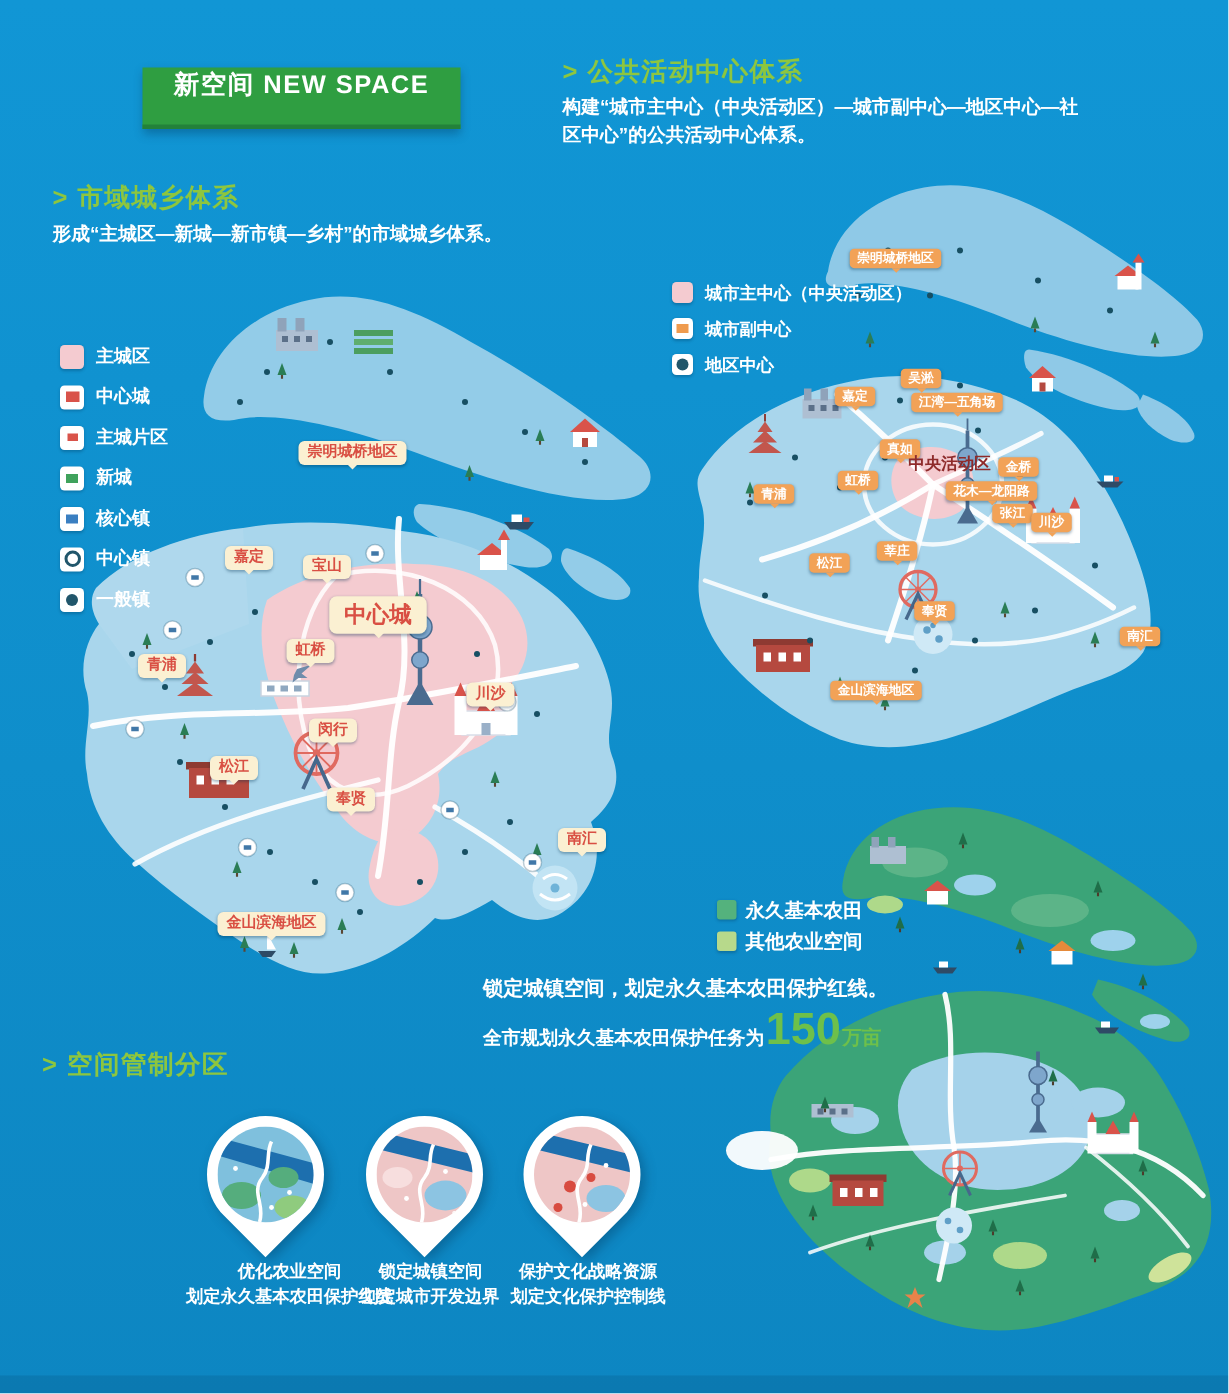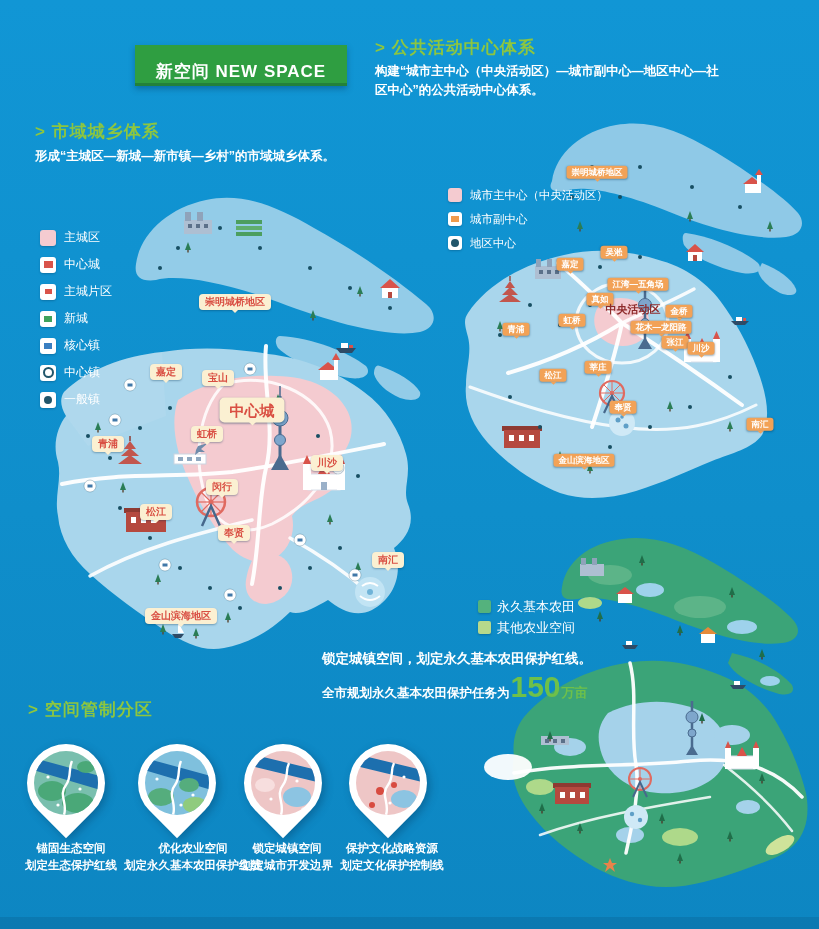--- a/index.html
+++ b/index.html
@@ -2,22 +2,22 @@
 <html><head>
 <meta charset="utf-8">
 <style>
   html,body{margin:0;padding:0;}
   #canvas{position:relative;width:819px;height:929px;overflow:hidden;
     background:linear-gradient(180deg,#1196d5 0%,#0f8ecb 55%,#0d86c2 100%);
     font-family:"Liberation Sans","DejaVu Sans",sans-serif;}
   .bottom-band{position:absolute;left:0;bottom:0;width:819px;height:12px;background:rgba(0,40,80,.14);}
   
   .banner{position:absolute;left:95px;top:45px;width:212px;height:38px;background:#2f9e41;
-    border-bottom:3px solid #23813a;display:flex;align-items:flex-end;justify-content:center;
-    box-shadow:0 3px 6px rgba(0,45,80,.35);margin-left:40px;}
+    border-bottom:3px solid #23813a;display:flex;align-items:flex-start;justify-content:center;
+    box-shadow:0 3px 6px rgba(0,45,80,.35);}
   .banner span{color:#fff;font-weight:bold;font-size:17px;letter-spacing:1px;}
   
   .heading{position:absolute;color:#8dc63f;font-weight:bold;font-size:17px;letter-spacing:1px;white-space:nowrap;}
   .desc{position:absolute;color:#fff;font-weight:bold;font-size:12.5px;line-height:1.55;}
   
   .legend{position:absolute;display:flex;flex-direction:column;}
   .lg-row{display:flex;align-items:center;}
   .legend-left .lg-row{height:27px;}
   .legend-right .lg-row{height:24px;}
   .legend-farm .lg-row{height:21px;}
@@ -27,21 +27,21 @@
   .sw-pink{background:#f4cbd0;}
   .sw-farm1{background:#54b27d;}
   .sw-farm2{background:#b7d98b;}
   .g-red{width:9px;height:7px;background:#d9534a;}
   .g-red-sm{width:7px;height:5px;background:#d9534a;}
   .g-green{width:8px;height:6px;background:#3fa25c;}
   .g-blue{width:8px;height:6px;background:#3a7fc1;}
   .g-orange{width:8px;height:6px;background:#ef9b4e;}
   .g-ring{width:7px;height:7px;border:2px solid #21566b;border-radius:50%;background:#fff;}
   .g-dot{width:8px;height:8px;background:#21566b;border-radius:50%;}
-  .lg-label{color:#fff;font-size:12px;font-weight:normal;white-space:nowrap;}
+  .lg-label{color:#fff;font-size:12px;font-weight:bold;white-space:nowrap;}
   .legend-right .lg-label{font-size:11.5px;}
   .legend-farm .lg-label{font-size:13px;}
   
   .map{position:absolute;}
   .mlabel{position:absolute;transform:translate(-50%,-50%);background:#fbf0d2;color:#d94f43;
     font-weight:bold;font-size:10px;line-height:1;padding:3px 6px;border-radius:4px;white-space:nowrap;
     box-shadow:0 1px 2px rgba(0,50,80,.35);}
   .mlabel.cream::after{content:"";position:absolute;left:50%;bottom:-7px;margin-left:-4px;border:4px solid transparent;border-top-color:#fbf0d2;}
   .mlabel.big{font-size:15px;padding:5px 10px;border-radius:5px;}
   .mlabel.orange{background:#f2a257;color:#fff;font-size:8.5px;padding:2px 5px;border-radius:3px;}
@@ -443,21 +443,21 @@
           <circle cx="252" cy="82" r="2"></circle>
           <circle cx="300" cy="102" r="2"></circle>
         <circle cx="180" cy="92" r="2"></circle>
           <circle cx="132" cy="92" r="2"></circle>
       </g>
     </svg>
     
     <span class="mlabel orange" style="left:157px;top:67px">崇明城桥地区</span>
     <span class="mlabel orange" style="left:174px;top:147px">吴淞</span>
     <span class="mlabel orange" style="left:130px;top:159px">嘉定</span>
-    <span class="mlabel orange" style="left:198px;top:179px">江湾—五角场</span>
+    <span class="mlabel orange" style="left:198px;top:163px">江湾—五角场</span>
     <span class="mlabel orange" style="left:160px;top:194px">真如</span>
     <span class="mlabel orange" style="left:132px;top:215px">虹桥</span>
     <span class="mlabel orange" style="left:239px;top:206px">金桥</span>
     <span class="mlabel orange" style="left:221px;top:222px">花木—龙阳路</span>
     <span class="mlabel orange" style="left:235px;top:237px">张江</span>
     <span class="mlabel orange" style="left:261px;top:243px">川沙</span>
     <span class="mlabel orange" style="left:158px;top:262px">莘庄</span>
     <span class="mlabel orange" style="left:113px;top:270px">松江</span>
     <span class="mlabel orange" style="left:76px;top:224px">青浦</span>
     <span class="mlabel orange" style="left:183px;top:302px">奉贤</span>
@@ -617,41 +617,20 @@
 
   <div class="farm-note1">锁定城镇空间，划定永久基本农田保护红线。</div>
   <div class="farm-note2">
     <span>全市规划永久基本农田保护任务为</span>
     <span class="farm-number">150</span>
     <span class="farm-unit">万亩</span>
   </div>
 
   <div class="heading" style="left:28px;top:698px">&gt; 空间管制分区</div>
 
-  <div class="pin" style="left:27px">
-    <div class="pin-shape">
-      <div class="pin-circle">
-        <svg width="64" height="64" viewBox="0 0 64 64">
-          <rect width="64" height="64" fill="#79bfae"></rect>
-          <path d="M-4,6 L70,26 L70,40 L-4,18 Z" fill="#1d6fae"></path>
-          <ellipse cx="18" cy="40" rx="14" ry="10" fill="#4aa878"></ellipse>
-          <ellipse cx="44" cy="52" rx="16" ry="10" fill="#4aa878"></ellipse>
-          <ellipse cx="52" cy="16" rx="9" ry="6" fill="#4aa878"></ellipse>
-          <path d="M30,64 C34,52 24,44 32,34 C38,26 34,18 38,10" stroke="#fff" stroke-width="2.4" fill="none"></path>
-          <circle cx="14" cy="26" r="1.6" fill="#fff"></circle>
-            <circle cx="46" cy="38" r="1.6" fill="#fff"></circle>
-            <circle cx="24" cy="54" r="1.6" fill="#fff"></circle>
-        </svg>
-      </div>
-    </div>
-    <div class="pin-cap" style="left:-41px">
-      <div>锚固生态空间</div>
-      <div>划定生态保护红线</div>
-    </div>
-  </div>
 
   <div class="pin" style="left:138px">
     <div class="pin-shape">
       <div class="pin-circle">
         <svg width="64" height="64" viewBox="0 0 64 64">
           <rect width="64" height="64" fill="#7fc0dd"></rect>
           <path d="M-4,6 L70,26 L70,40 L-4,18 Z" fill="#1d6fae"></path>
           <ellipse cx="16" cy="46" rx="13" ry="9" fill="#55ad7d"></ellipse>
           <ellipse cx="44" cy="34" rx="10" ry="7" fill="#55ad7d"></ellipse>
           <ellipse cx="50" cy="54" rx="12" ry="8" fill="#8fcb7e"></ellipse>

